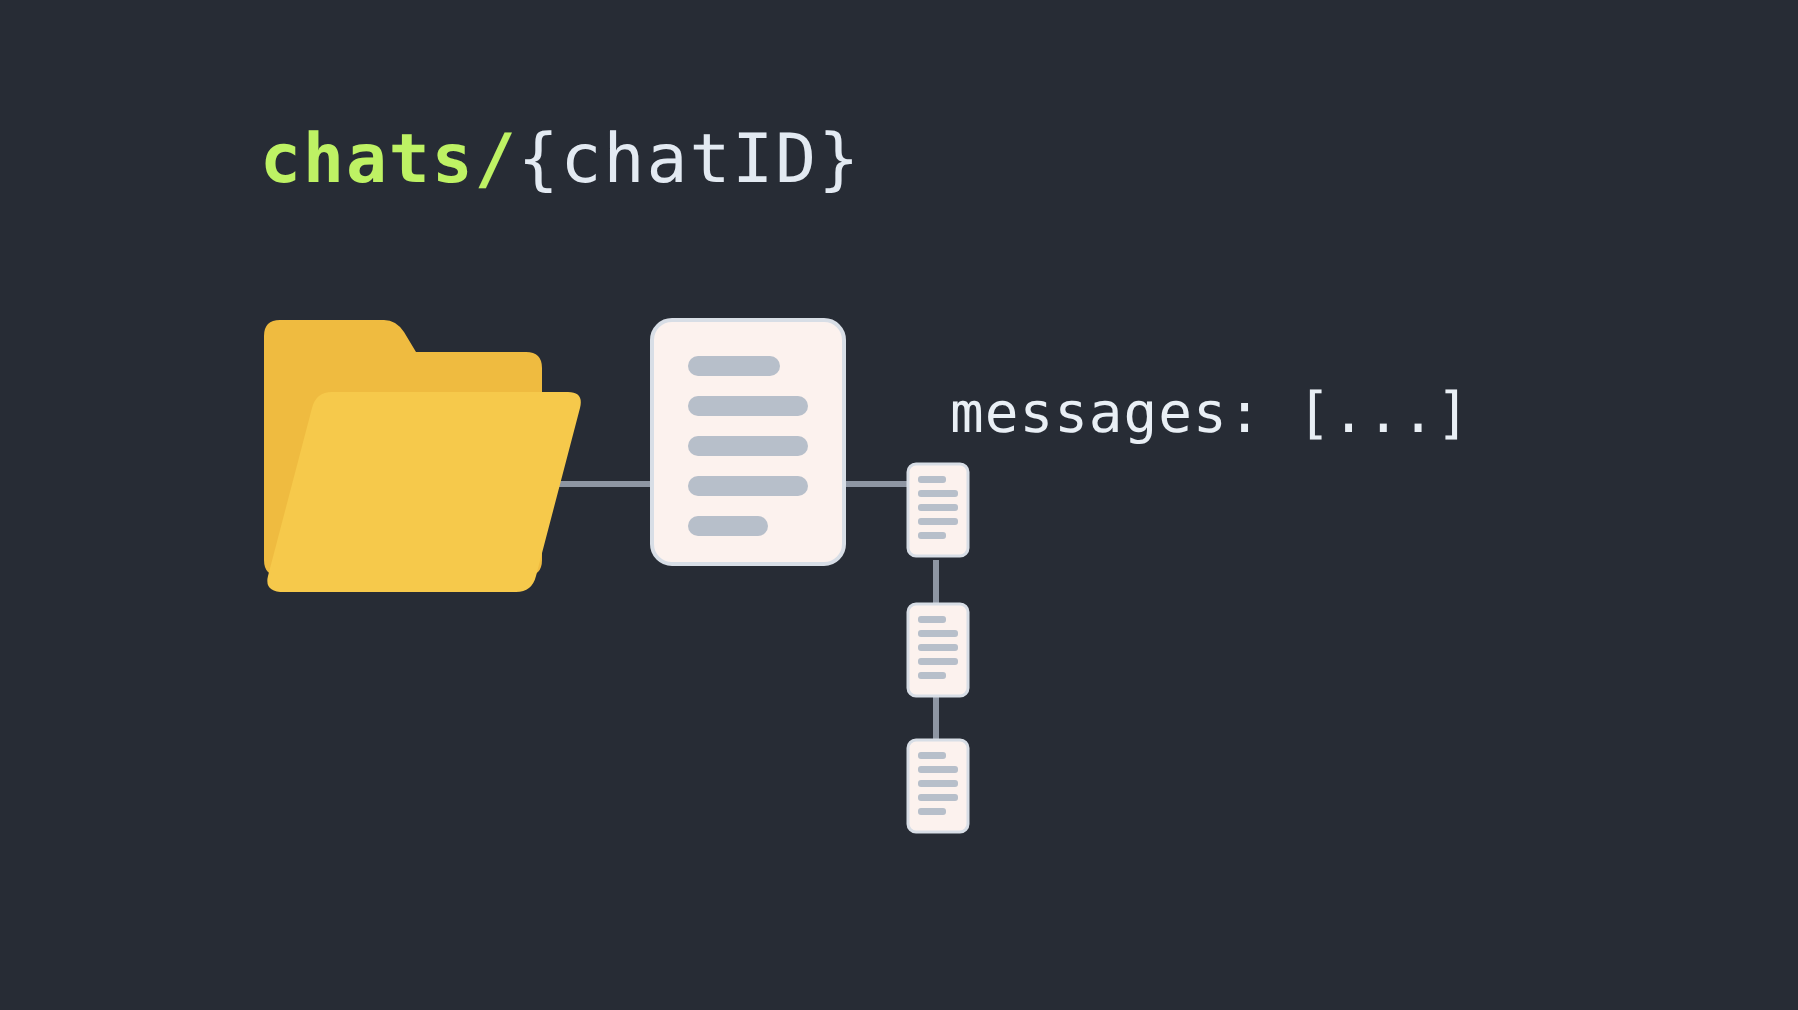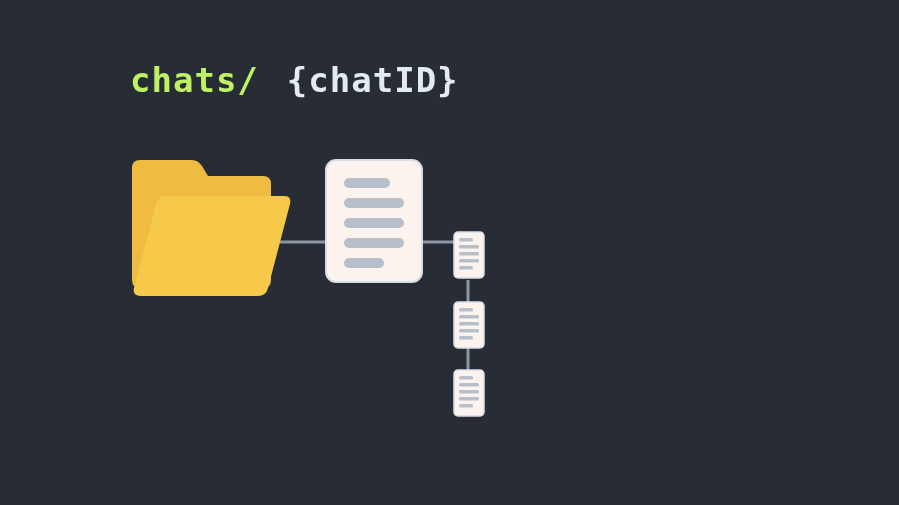--- a/index.html
+++ b/index.html
@@ -20,21 +20,21 @@
   .path-label {
     position: absolute;
     left: 130px;
     top: 60px;
     font-size: 34px;
     font-weight: 600;
     letter-spacing: 1px;
     white-space: pre;
   }
   .path-label .bold { font-weight: 800; color:#bef264; }
-  .path-label .thin { font-weight: 700; color:#E3EAF2;margin-left:28px; }
+  .path-label .thin { font-weight: 400; color:#E3EAF2; }
   .messages-label {
     position: absolute;
     left: 475px;
     top: 190px;
     font-size: 28px;
     font-weight: 500;
     letter-spacing: .5px;
     white-space: pre;
   }
   svg.diagram {
@@ -44,20 +44,21 @@
     height: 505px;
   }
 </style>
 </head>
 <body>
 
 <div class="stage">
 
   <div class="path-label"><span class="bold">chats/</span><span class="thin">{chatID}</span></div>
 
+  <div class="messages-label">messages: [...]</div>
 
   <svg class="diagram" viewBox="0 0 899 505">
 
     <g stroke="#8E96A3" stroke-width="3" fill="none">
 
       <line x1="260" y1="242" x2="330" y2="242"></line>
 
       <line x1="420" y1="242" x2="454" y2="242"></line>
 
       <line x1="468" y1="280" x2="468" y2="302"></line>

